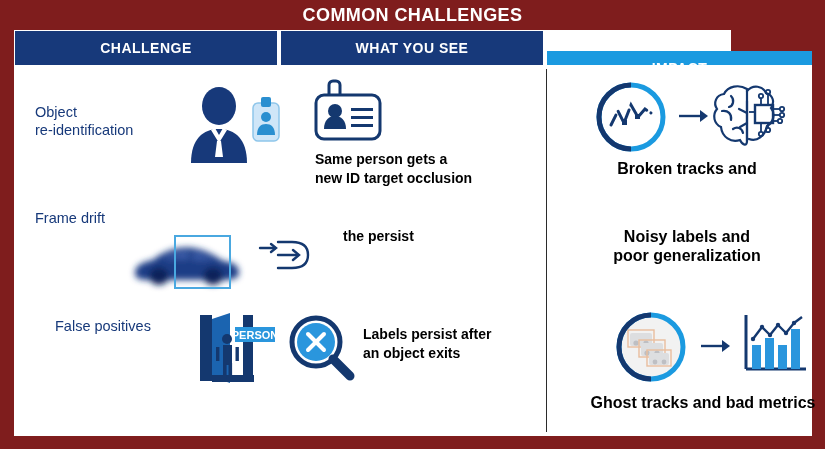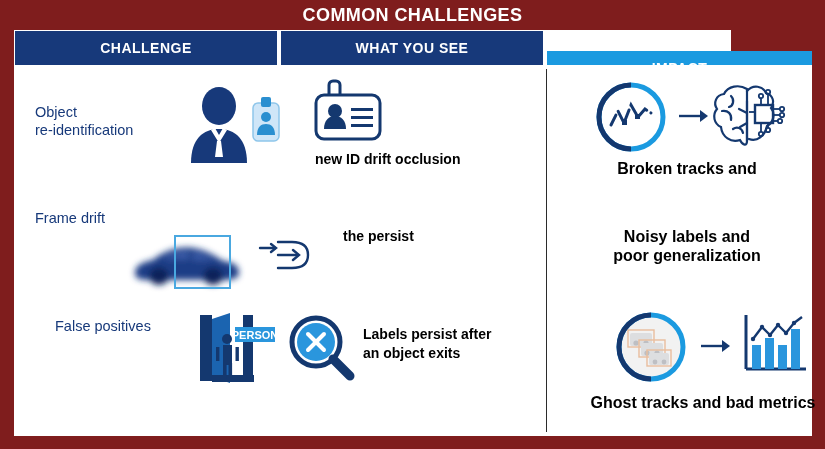--- a/index.html
+++ b/index.html
@@ -109,21 +109,22 @@
             <rect x="3" y="16" width="64" height="44" rx="8" fill="#ffffff" stroke="#14386f" stroke-width="3"></rect>
             <circle cx="22" cy="32" r="7" fill="#14386f"></circle>
             <path d="M11 50 C11 41 16 37 22 37 C28 37 33 41 33 50 Z" fill="#14386f"></path>
             <rect x="38" y="29" width="22" height="3" fill="#14386f"></rect>
             <rect x="38" y="37" width="22" height="3" fill="#14386f"></rect>
             <rect x="38" y="45" width="22" height="3" fill="#14386f"></rect>
           </svg>
         </div>
 
         <div class="see-text" style="left:300px;top:85px;">
-          <div>new ID drift occlusion</div>
+          <div>Same person gets a</div>
+          <div>new ID target occlusion</div>
         </div>
 
         <div class="icon" style="left:578px;top:14px;">
           <svg width="76" height="76" viewBox="0 0 76 76">
             <circle cx="38" cy="38" r="32" fill="none" stroke="#1b9ae0" stroke-width="5"></circle>
             <path d="M38 6 A32 32 0 0 0 38 70" fill="none" stroke="#14386f" stroke-width="5"></path>
             <polyline points="18,46 25,32 31,44 38,26 45,38 52,30 58,34" fill="none" stroke="#14386f" stroke-width="3" stroke-dasharray="11 5" stroke-linecap="round"></polyline>
             <rect x="29" y="41" width="5" height="5" fill="#14386f"></rect>
             <rect x="42" y="35" width="5" height="5" fill="#14386f"></rect>
           </svg>

